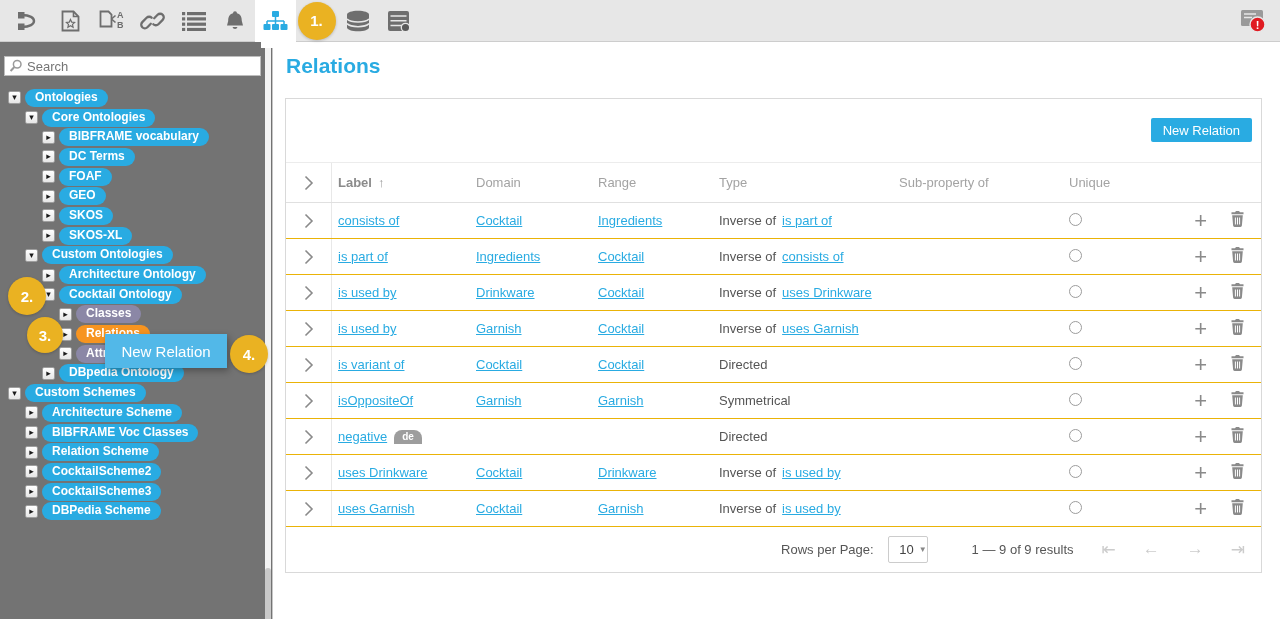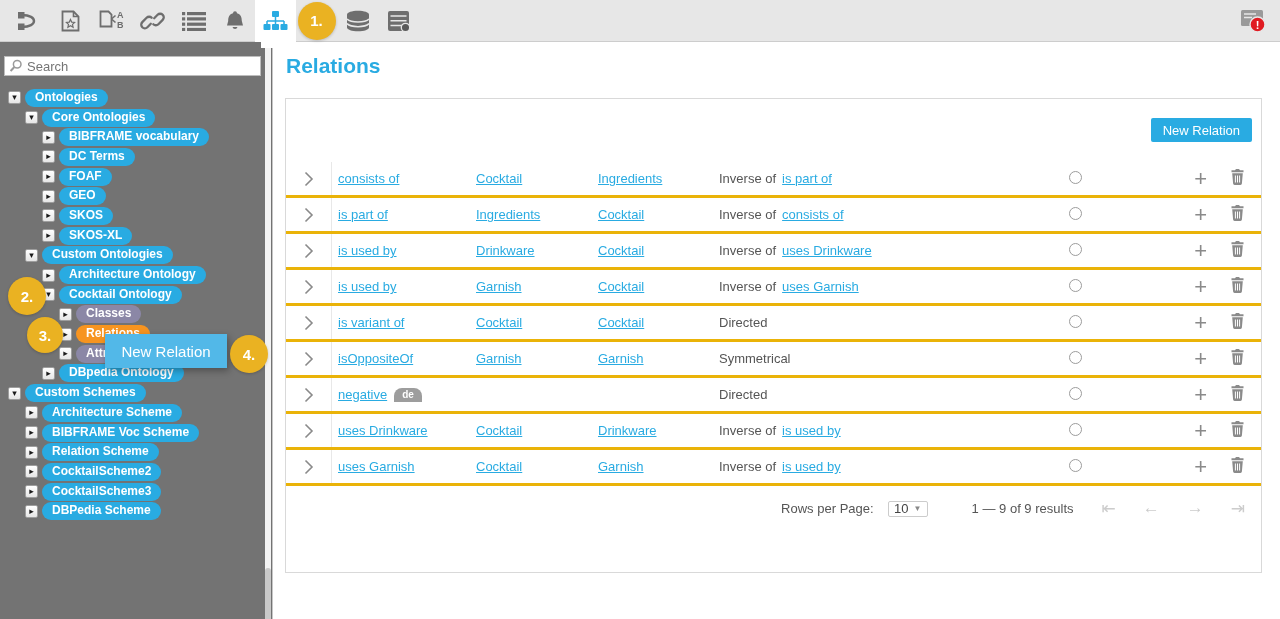--- a/index.html
+++ b/index.html
@@ -39,35 +39,35 @@
 
   
   .main-title{position:absolute;left:286px;top:54px;font-size:21px;color:#29abe2}
   .card{position:absolute;left:285px;top:98px;width:977px;height:475px;border:1px solid #d9d9d9;background:#fff}
   .card-top{height:63px;position:relative}
   .btn-new{position:absolute;right:9px;top:19px;height:24px;background:#29abe2;color:#fff;border:none;border-radius:2px;font-size:13px;padding:0 12px;font-family:inherit;cursor:pointer}
   .thead,.trow{display:grid;grid-template-columns:46px 138px 122px 121px 168px 160px 90px 1fr;align-items:center}
   .thead{height:41px;border-top:1px solid #ececec;border-bottom:1px solid #e0e0e0;font-size:13px;color:#a3a3a3}
   .th-label{color:#8b8b8b;font-weight:bold}
   .sort-arrow{color:#9a9a9a;font-weight:normal;margin-left:6px}
-  .trow{height:36px;border-bottom:3px solid #eab308;font-size:13px}
+  .trow{height:36px;border-bottom:1px solid #eab308;font-size:13px}
   .cell{padding-left:6px;overflow:hidden;white-space:nowrap}
   .c-chev{height:100%;display:flex;align-items:center;justify-content:center;border-right:1px solid #e8e8e8}
   .c-sub{padding-left:18px}
   .c-uni{padding-left:28px}
   .c-act{display:flex;justify-content:flex-end;align-items:center;gap:24px;padding-right:17px}
   a.link{color:#29abe2;text-decoration:underline;cursor:pointer}
   .type-prefix{color:#555;margin-right:6px}
   .radio{width:13px;height:13px;border:1px solid #9c9c9c;border-radius:50%;display:inline-block;background:#fff}
   .plus-icon{color:#8a8a8a;font-size:22px;line-height:20px;cursor:pointer}
   .plus-icon::before{content:"+"}
   .lang-badge{background:#9d9d9d;color:#fff;font-size:10px;font-weight:bold;padding:1px 8px 18px;border-radius:8px;margin-left:7px;vertical-align:1px}
   .tfoot{height:45px;display:flex;align-items:center;justify-content:flex-end;font-size:13px;color:#555}
   .pp-label{margin-right:14px}
-  .pp-select{width:40px;height:16px;border:1px solid #ccc;border-radius:2px;display:flex;align-items:center;justify-content:center;gap:5px;font-size:13px;color:#444;cursor:pointer}
+  .pp-select{width:40px;height:27px;border:1px solid #ccc;border-radius:2px;display:flex;align-items:center;justify-content:flex-end;gap:5px;font-size:13px;color:#444;cursor:pointer}
   .pp-caret{font-size:8px;color:#888}
   .results{margin-left:44px}
   .navs{display:flex;gap:27px;color:#ccc;font-size:17px;margin-left:28px;margin-right:16px}
   .navs span{cursor:default}
   .nav-first::before{content:"⇤"}
   .nav-prev::before{content:"←"}
   .nav-next::before{content:"→"}
   .nav-last::before{content:"⇥"}
 </style>
 </head>
@@ -249,21 +249,21 @@
       <div class="tree-row" style="padding-left: 8px;">
         <span class="toggle">▾</span>
         <span class="pill pill-blue">Custom Schemes</span>
       </div>
       <div class="tree-row" style="padding-left: 25px;">
         <span class="toggle">▸</span>
         <span class="pill pill-blue">Architecture Scheme</span>
       </div>
       <div class="tree-row" style="padding-left: 25px;">
         <span class="toggle">▸</span>
-        <span class="pill pill-blue">BIBFRAME Voc Scheme</span>
+        <span class="pill pill-blue">BIBFRAME Voc Classes</span>
       </div>
       <div class="tree-row" style="padding-left: 25px;">
         <span class="toggle">▸</span>
         <span class="pill pill-blue">Relation Scheme</span>
       </div>
       <div class="tree-row" style="padding-left: 25px;">
         <span class="toggle">▸</span>
         <span class="pill pill-blue">CocktailScheme2</span>
       </div>
       <div class="tree-row" style="padding-left: 25px;">
@@ -290,20 +290,36 @@
   </div>
 <div class="tooltip">New Relation</div>
 
 <h1 class="main-title">Relations</h1>
 
 <div class="card">
   <div class="card-top">
     <button class="btn-new">New Relation</button>
   </div>
 
+  <div class="thead">
+    <div class="c-chev">
+      <svg width="10" height="16" viewBox="0 0 10 16">
+        <polyline points="1.5,1.5 8,8 1.5,14.5" stroke="#8a8a8a" stroke-width="1.6" fill="none"></polyline>
+      </svg>
+    </div>
+    <div class="cell th-label">
+      <span>Label</span><span class="sort-arrow">↑</span>
+    </div>
+    <div class="cell">Domain</div>
+    <div class="cell">Range</div>
+    <div class="cell">Type</div>
+    <div class="cell c-sub">Sub-property of</div>
+    <div class="cell c-uni">Unique</div>
+    <div></div>
+  </div>
 
   <div id="tbody">
       <div class="trow">
         <div class="c-chev">
           <svg width="10" height="16" viewBox="0 0 10 16">
             <polyline points="1.5,1.5 8,8 1.5,14.5" stroke="#8a8a8a" stroke-width="1.6" fill="none"></polyline>
           </svg>
         </div>
         <div class="cell"><a class="link">consists of</a></div>
         <div class="cell"><a class="link">Cocktail</a></div>

